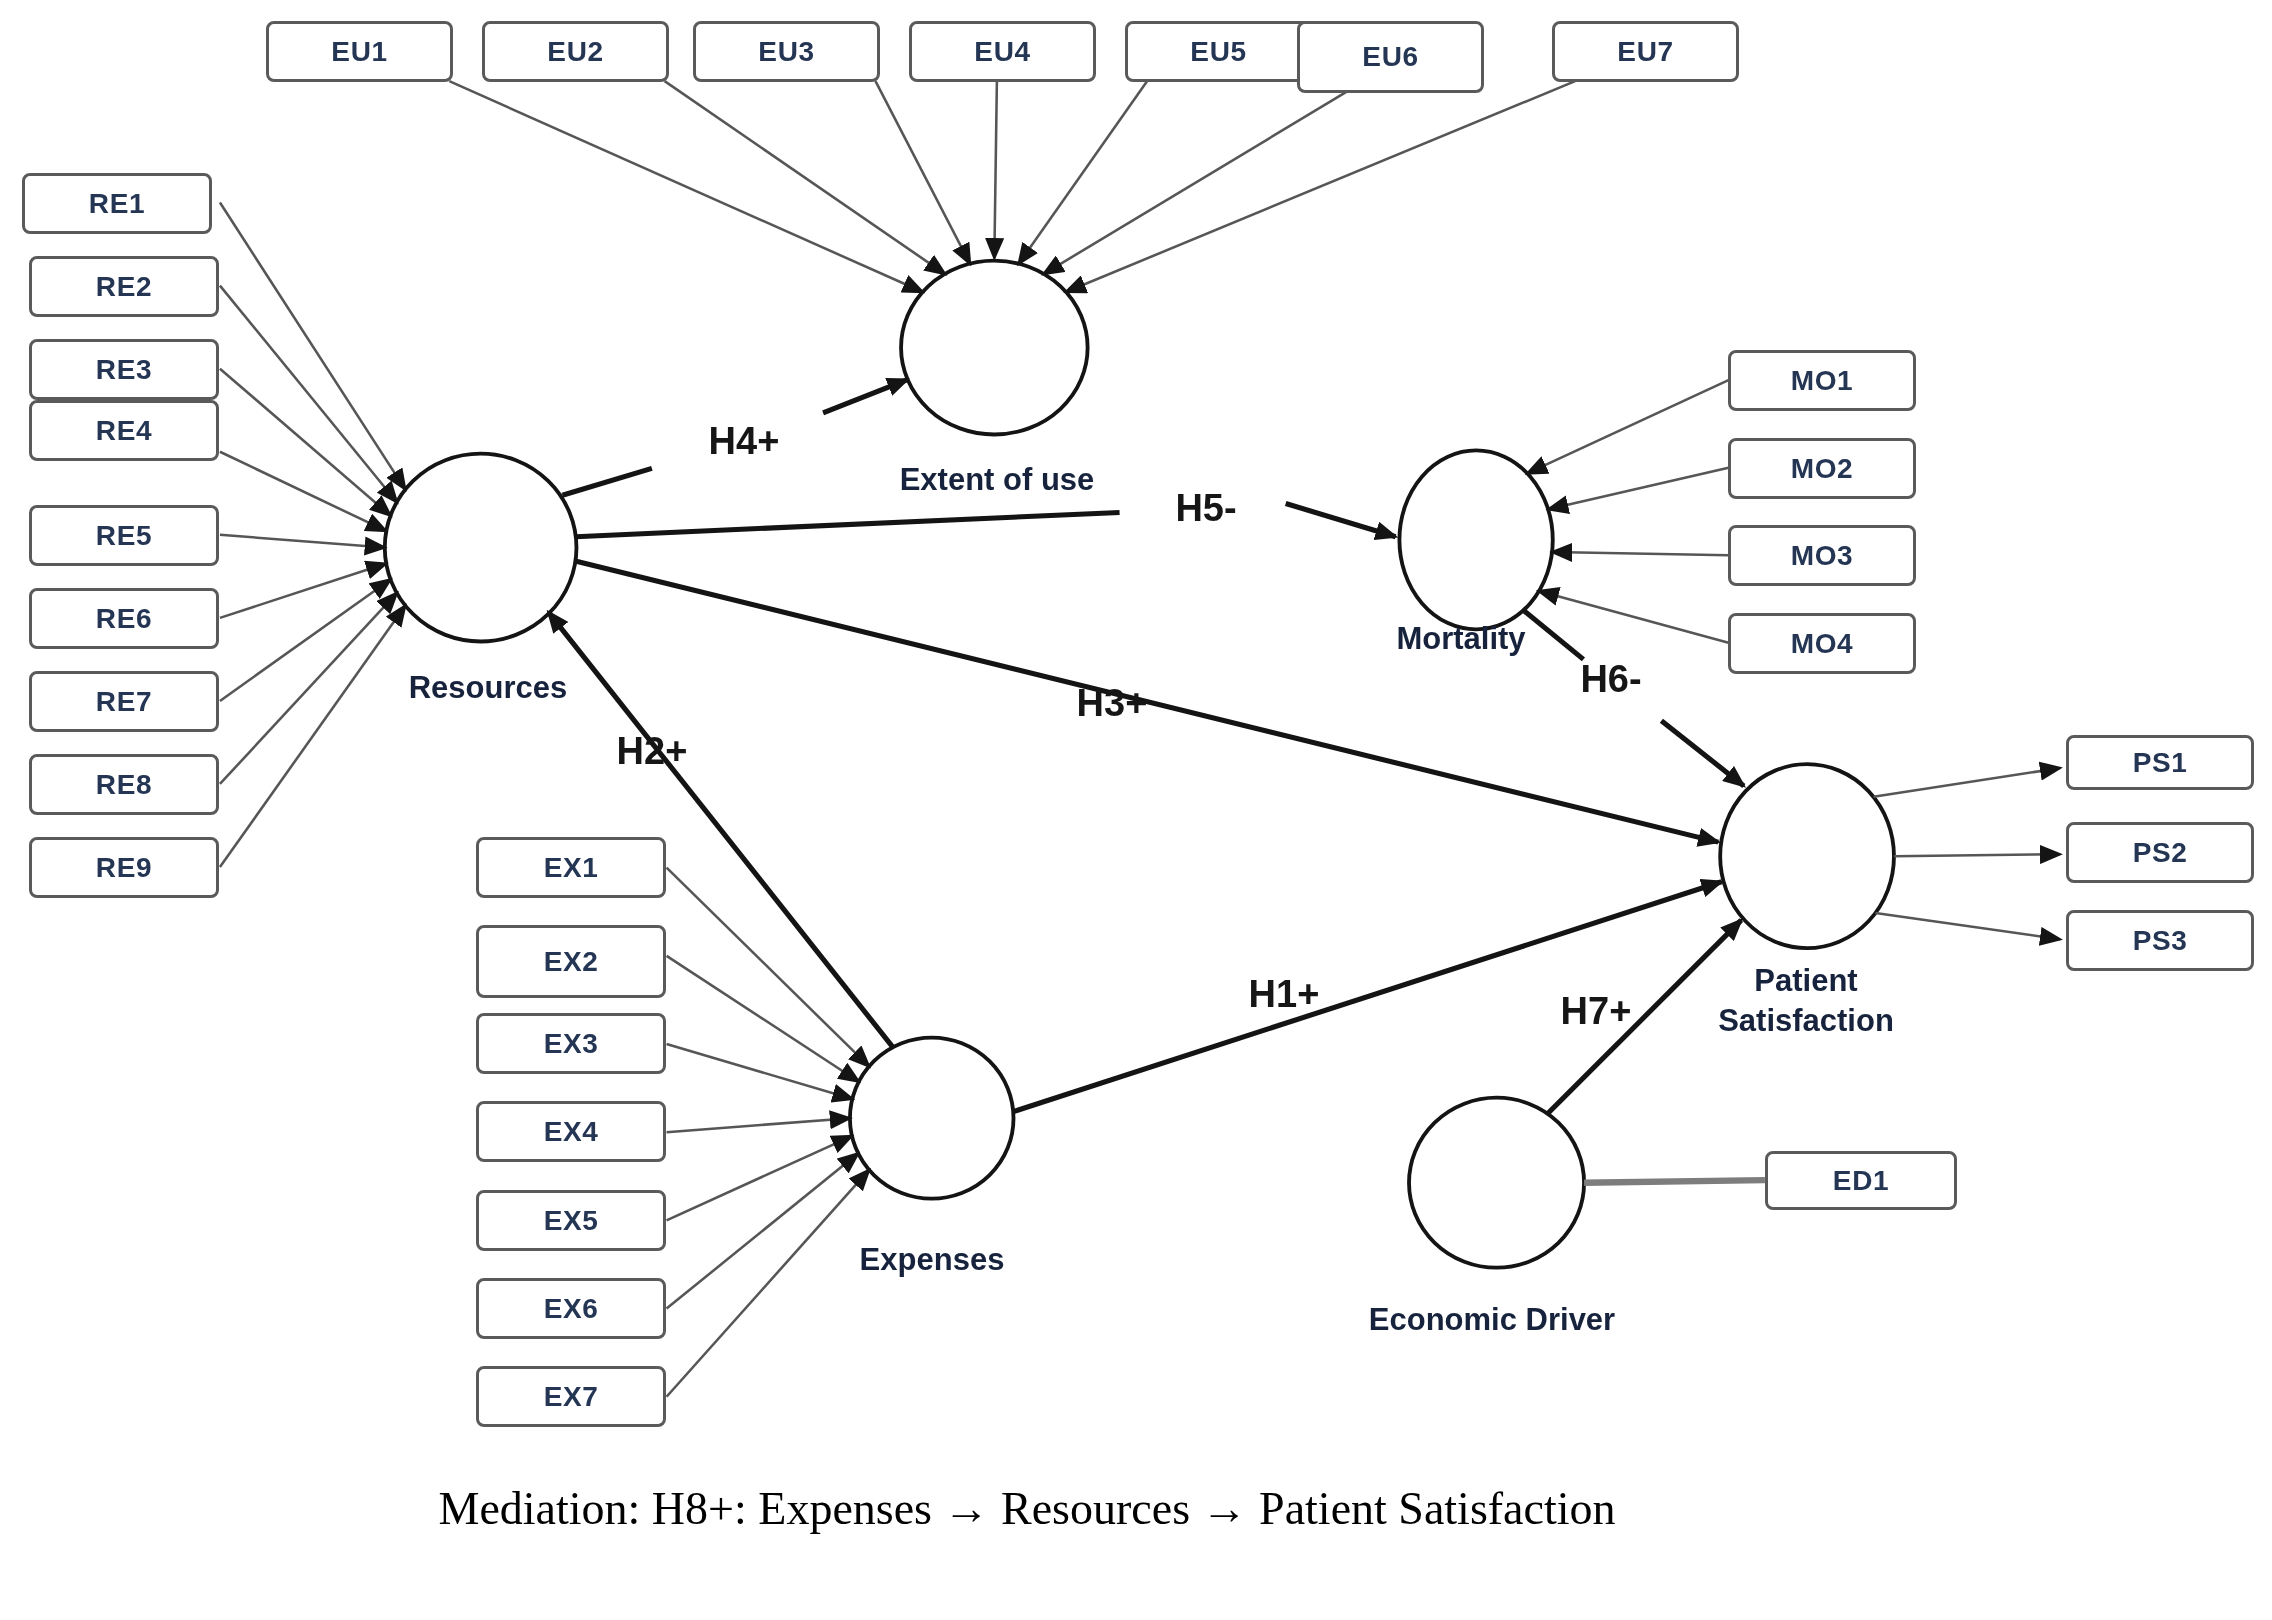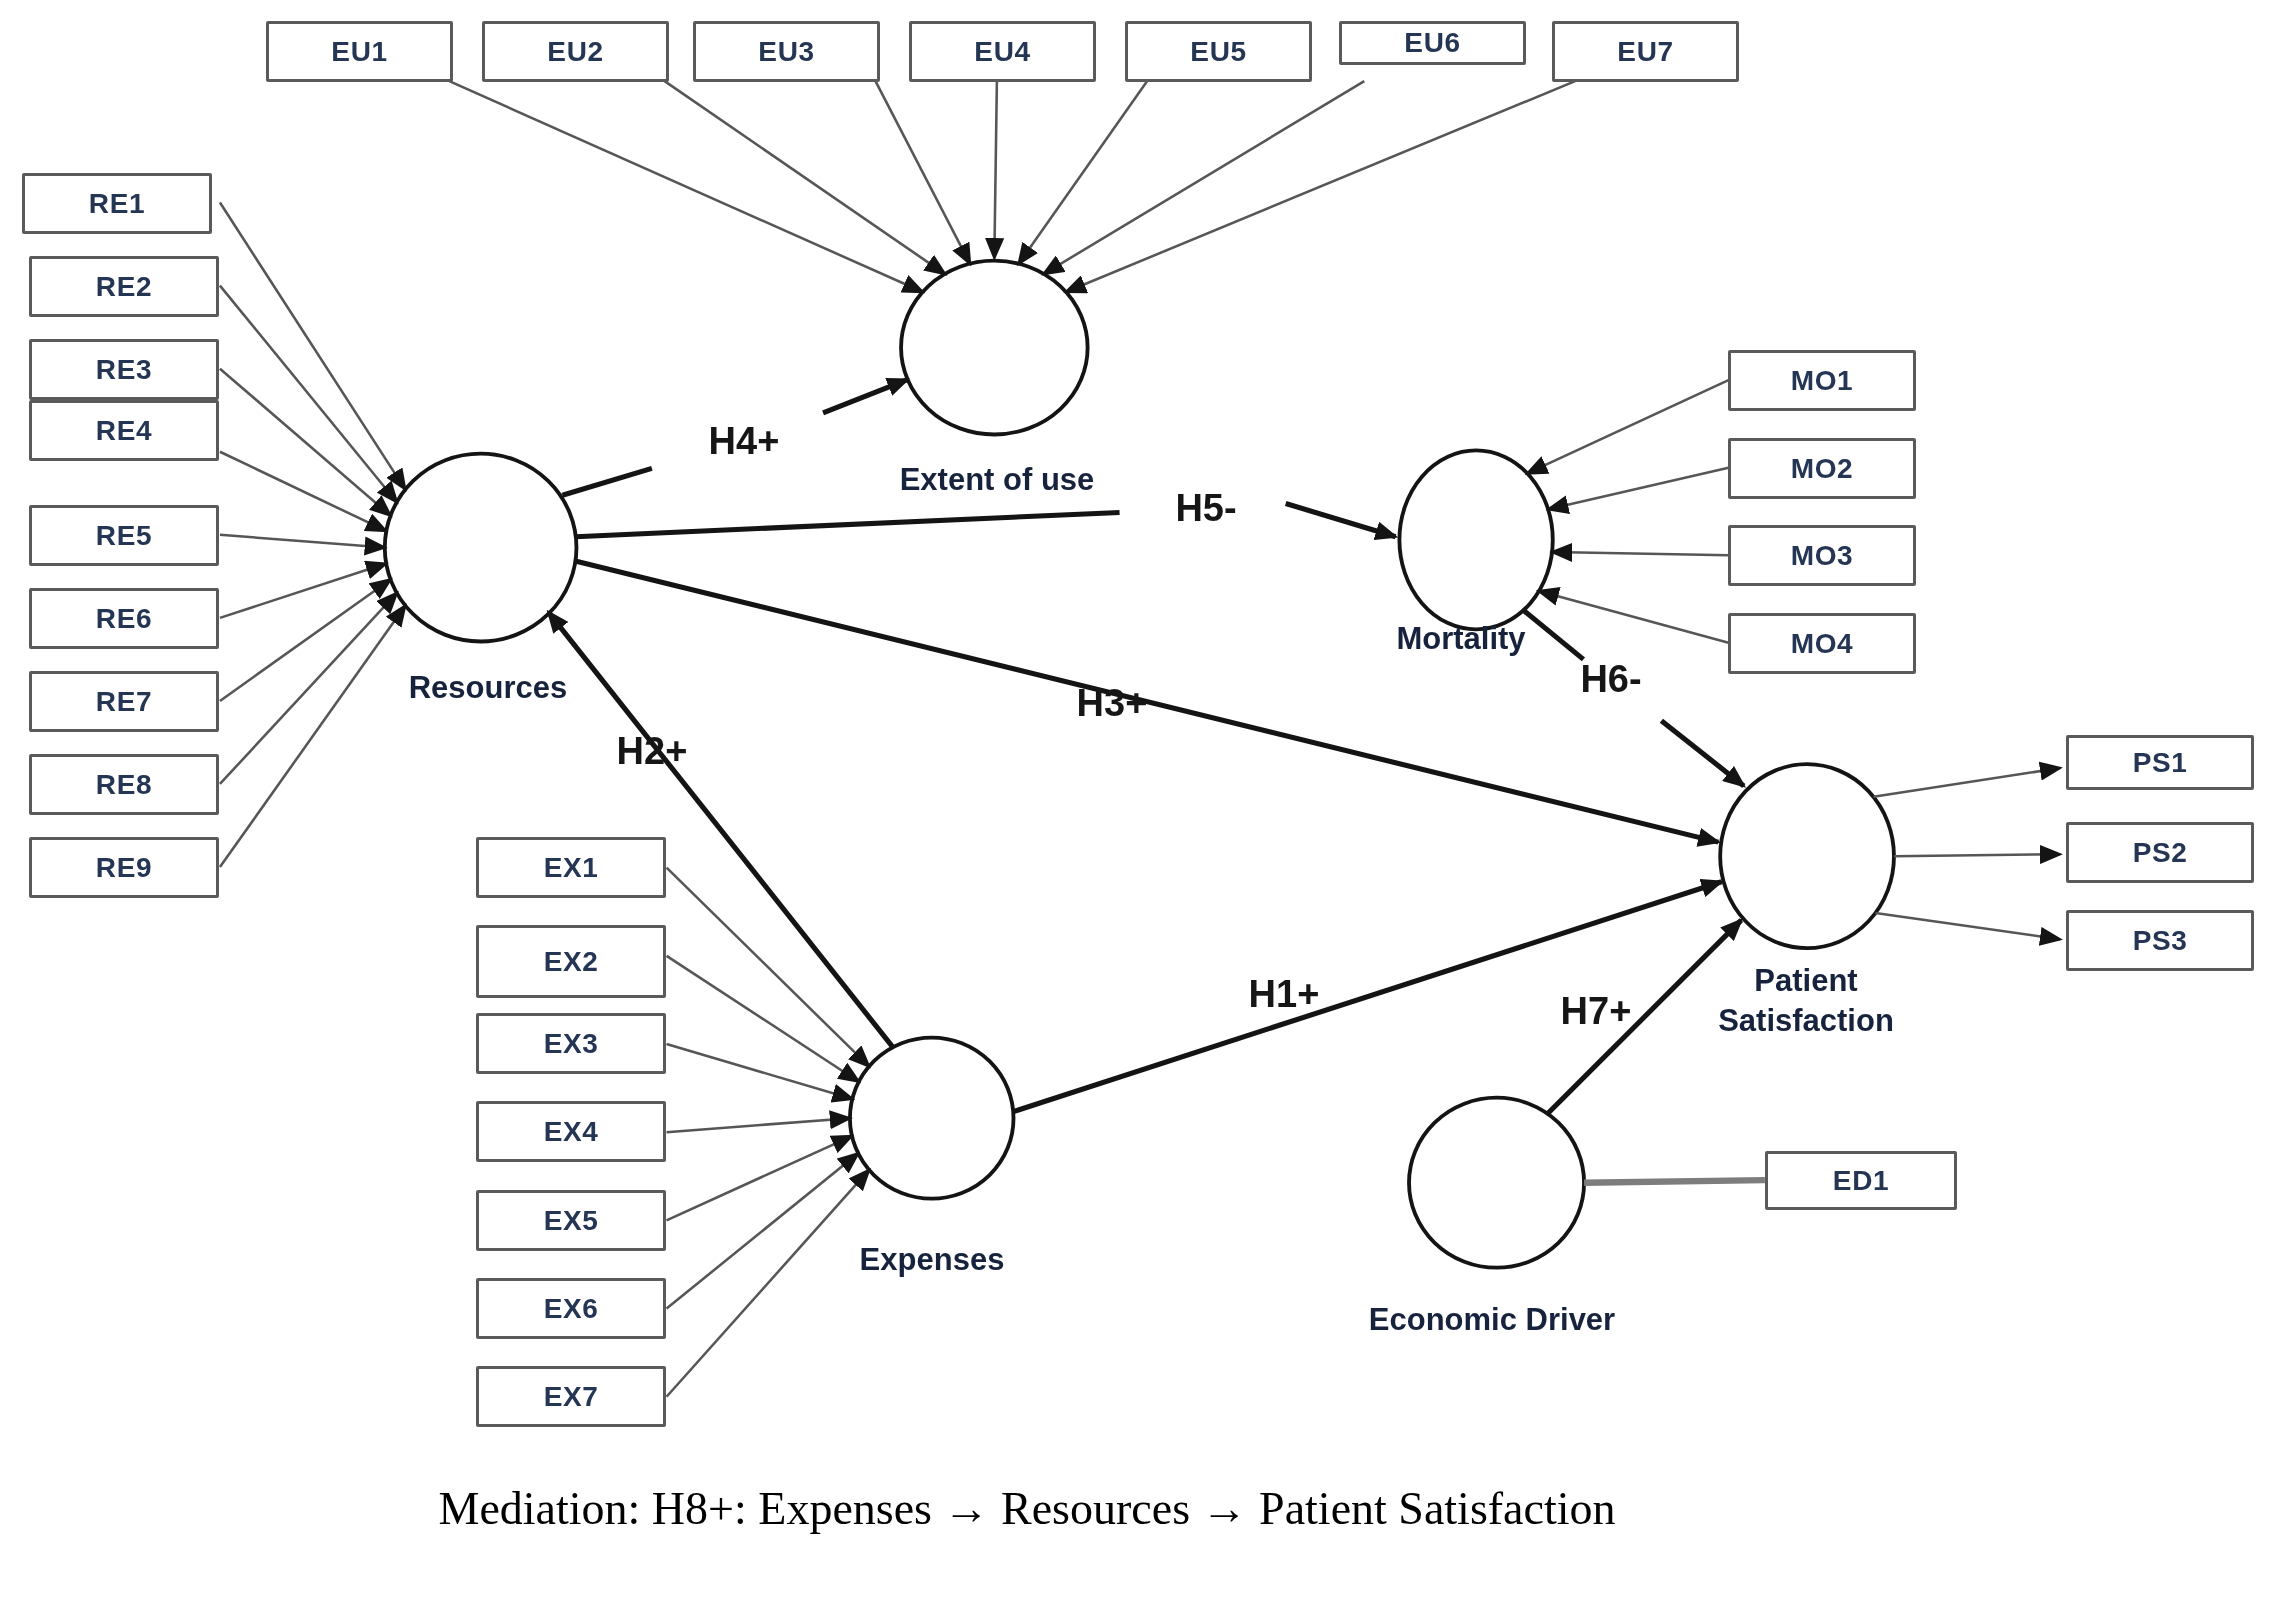--- a/index.html
+++ b/index.html
@@ -12,21 +12,21 @@
   }
   .lines-layer{position:absolute;left:0;top:0;z-index:1;}
   .box{
     position:absolute;z-index:3;
     background:#ffffff;
     border:3.2px solid #5a5a5a;
     box-sizing:border-box;
     display:flex;align-items:center;justify-content:center;
     font-size:28px;font-weight:600;letter-spacing:0.6px;
     color:#253655;
-    border-radius:2px;
+    border-radius:8px;
   }
   .clabel{
     position:absolute;z-index:3;
     transform:translate(-50%,-50%);
     font-size:31px;font-weight:700;color:#17233d;
     white-space:nowrap;
   }
   .hlabel{
     position:absolute;z-index:3;
     transform:translate(-50%,-50%);
@@ -121,21 +121,21 @@
       <line x1="2600" y1="1128" x2="2729" y2="1230" marker-end="url(#ah)"></line>
       <line x1="2421" y1="1744" x2="2725" y2="1440" marker-end="url(#ah)"></line>
     </g>
   </svg>
 
   <div class="box" style="left:266px;top:21px;width:187px;height:61px">EU1</div>
   <div class="box" style="left:482px;top:21px;width:187px;height:61px">EU2</div>
   <div class="box" style="left:693px;top:21px;width:187px;height:61px">EU3</div>
   <div class="box" style="left:909px;top:21px;width:187px;height:61px">EU4</div>
   <div class="box" style="left:1125px;top:21px;width:187px;height:61px">EU5</div>
-  <div class="box" style="left:1339px;top:21px;width:187px;height:44px">EU6</div>
+  <div class="box" style="left:1297px;top:21px;width:187px;height:72px">EU6</div>
   <div class="box" style="left:1552px;top:21px;width:187px;height:61px">EU7</div>
 
   <div class="box" style="left:22px;top:173px;width:190px;height:61px">RE1</div>
   <div class="box" style="left:29px;top:256px;width:190px;height:61px">RE2</div>
   <div class="box" style="left:29px;top:339px;width:190px;height:61px">RE3</div>
   <div class="box" style="left:29px;top:400px;width:190px;height:61px">RE4</div>
   <div class="box" style="left:29px;top:505px;width:190px;height:61px">RE5</div>
   <div class="box" style="left:29px;top:588px;width:190px;height:61px">RE6</div>
   <div class="box" style="left:29px;top:671px;width:190px;height:61px">RE7</div>
   <div class="box" style="left:29px;top:754px;width:190px;height:61px">RE8</div>

